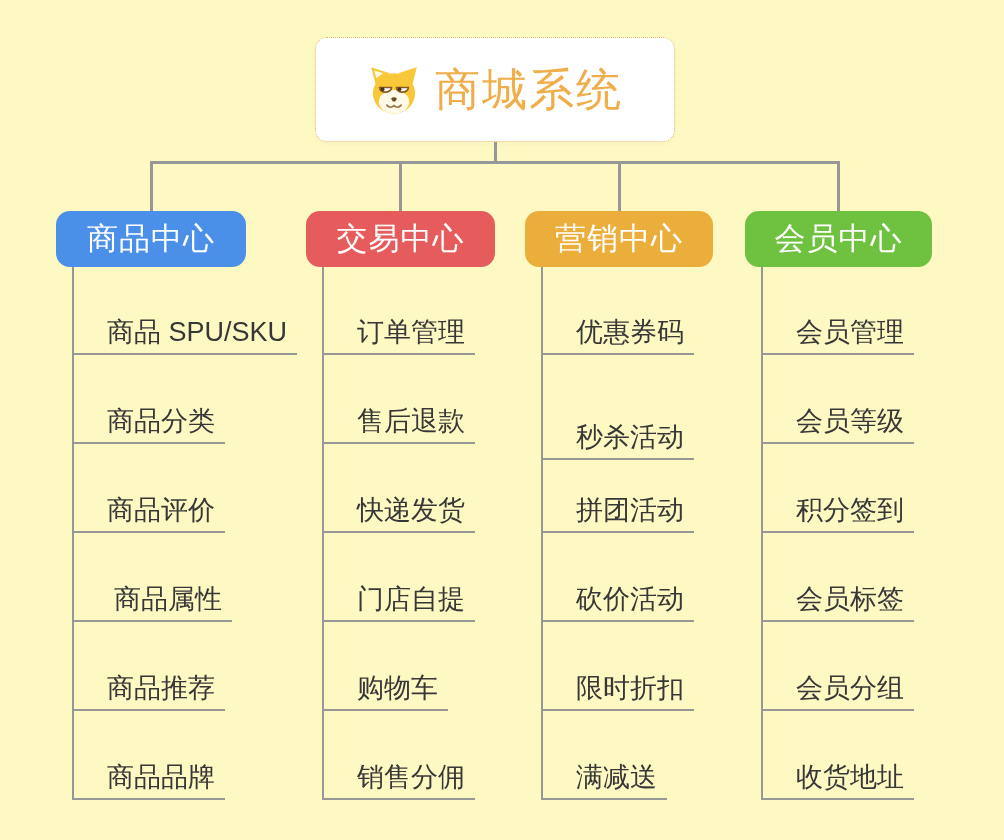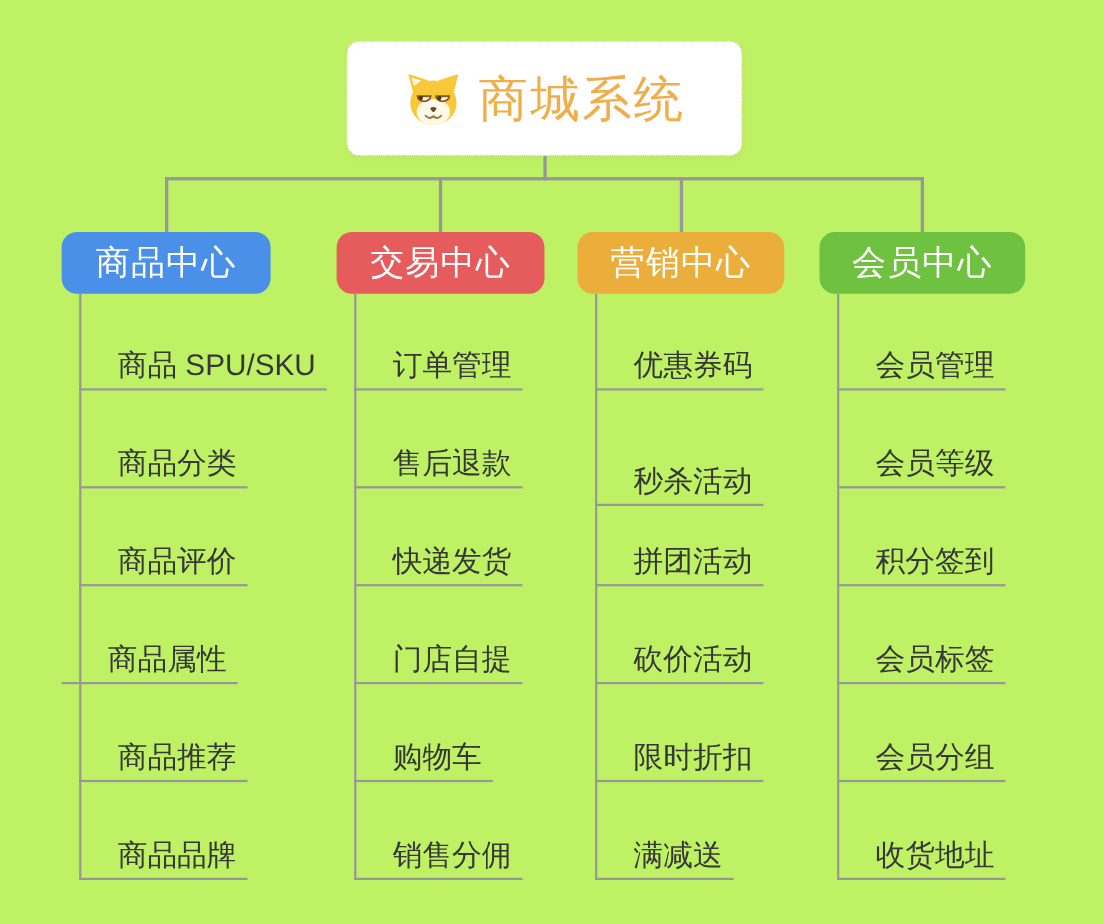--- a/index.html
+++ b/index.html
@@ -1,19 +1,19 @@
 <!DOCTYPE html>
 <html><head>
 <meta charset="utf-8">
 <style>
   html,body { margin:0; padding:0; background:#F8F8F8; }
   body { font-family:"Liberation Sans","DejaVu Sans",sans-serif; }
   .canvas {
     position:relative; width:1004px; height:840px;
-    background:#bef264; overflow:hidden;
+    background:#fef9c3; overflow:hidden;
   }
   
   .root-node {
     position:absolute; left:315px; top:37px; width:360px; height:105px;
     background:#FFFFFF; border:1px dotted #EFB55C; border-radius:12px;
     box-sizing:border-box; box-shadow:0 2px 5px rgba(0,0,0,0.03);
     display:flex; align-items:center; justify-content:center; gap:14px;
   }
   .root-title {
     font-size:45px; line-height:1; color:#EFAE49; letter-spacing:2px;
@@ -72,21 +72,21 @@
     <div class="line" style="left: 399px; top: 161px; width: 3px; height: 50px; background: rgb(151, 151, 151);"></div>
     <div class="line" style="left: 617.5px; top: 161px; width: 3px; height: 50px; background: rgb(151, 151, 151);"></div>
     <div class="line" style="left: 837px; top: 161px; width: 3px; height: 50px; background: rgb(151, 151, 151);"></div>
     <div class="branch-box" style="left: 56px; width: 190px; background: rgb(74, 144, 233);">
       <span>商品中心</span>
     </div>
     <div class="trunk" style="left: 72px; top: 267px; height: 533px; background: rgb(151, 151, 151);"></div>
     <div class="leaf" style="left: 72px; top: 317px; border-bottom-color: rgb(151, 151, 151);">商品 SPU/SKU</div>
     <div class="leaf" style="left: 72px; top: 406px; border-bottom-color: rgb(151, 151, 151);">商品分类</div>
     <div class="leaf" style="left: 72px; top: 495px; border-bottom-color: rgb(151, 151, 151);">商品评价</div>
-    <div class="leaf" style="left: 56px; top: 584px; border-bottom-color: rgb(151, 151, 151); padding-left: 42px;">商品属性</div>
+    <div class="leaf" style="left: 72px; top: 584px; border-bottom-color: rgb(151, 151, 151); padding-left: 42px;">商品属性</div>
     <div class="leaf" style="left: 72px; top: 673px; border-bottom-color: rgb(151, 151, 151);">商品推荐</div>
     <div class="leaf" style="left: 72px; top: 762px; border-bottom-color: rgb(151, 151, 151);">商品品牌</div>
     <div class="branch-box" style="left: 306px; width: 189px; background: rgb(230, 92, 92);">
       <span>交易中心</span>
     </div>
     <div class="trunk" style="left: 322px; top: 267px; height: 533px; background: rgb(151, 151, 151);"></div>
     <div class="leaf" style="left: 322px; top: 317px; border-bottom-color: rgb(151, 151, 151);">订单管理</div>
     <div class="leaf" style="left: 322px; top: 495px; border-bottom-color: rgb(151, 151, 151);">快递发货</div>
     <div class="leaf" style="left: 322px; top: 406px; border-bottom-color: rgb(151, 151, 151);">售后退款</div>
     <div class="leaf" style="left: 322px; top: 584px; border-bottom-color: rgb(151, 151, 151);">门店自提</div>

